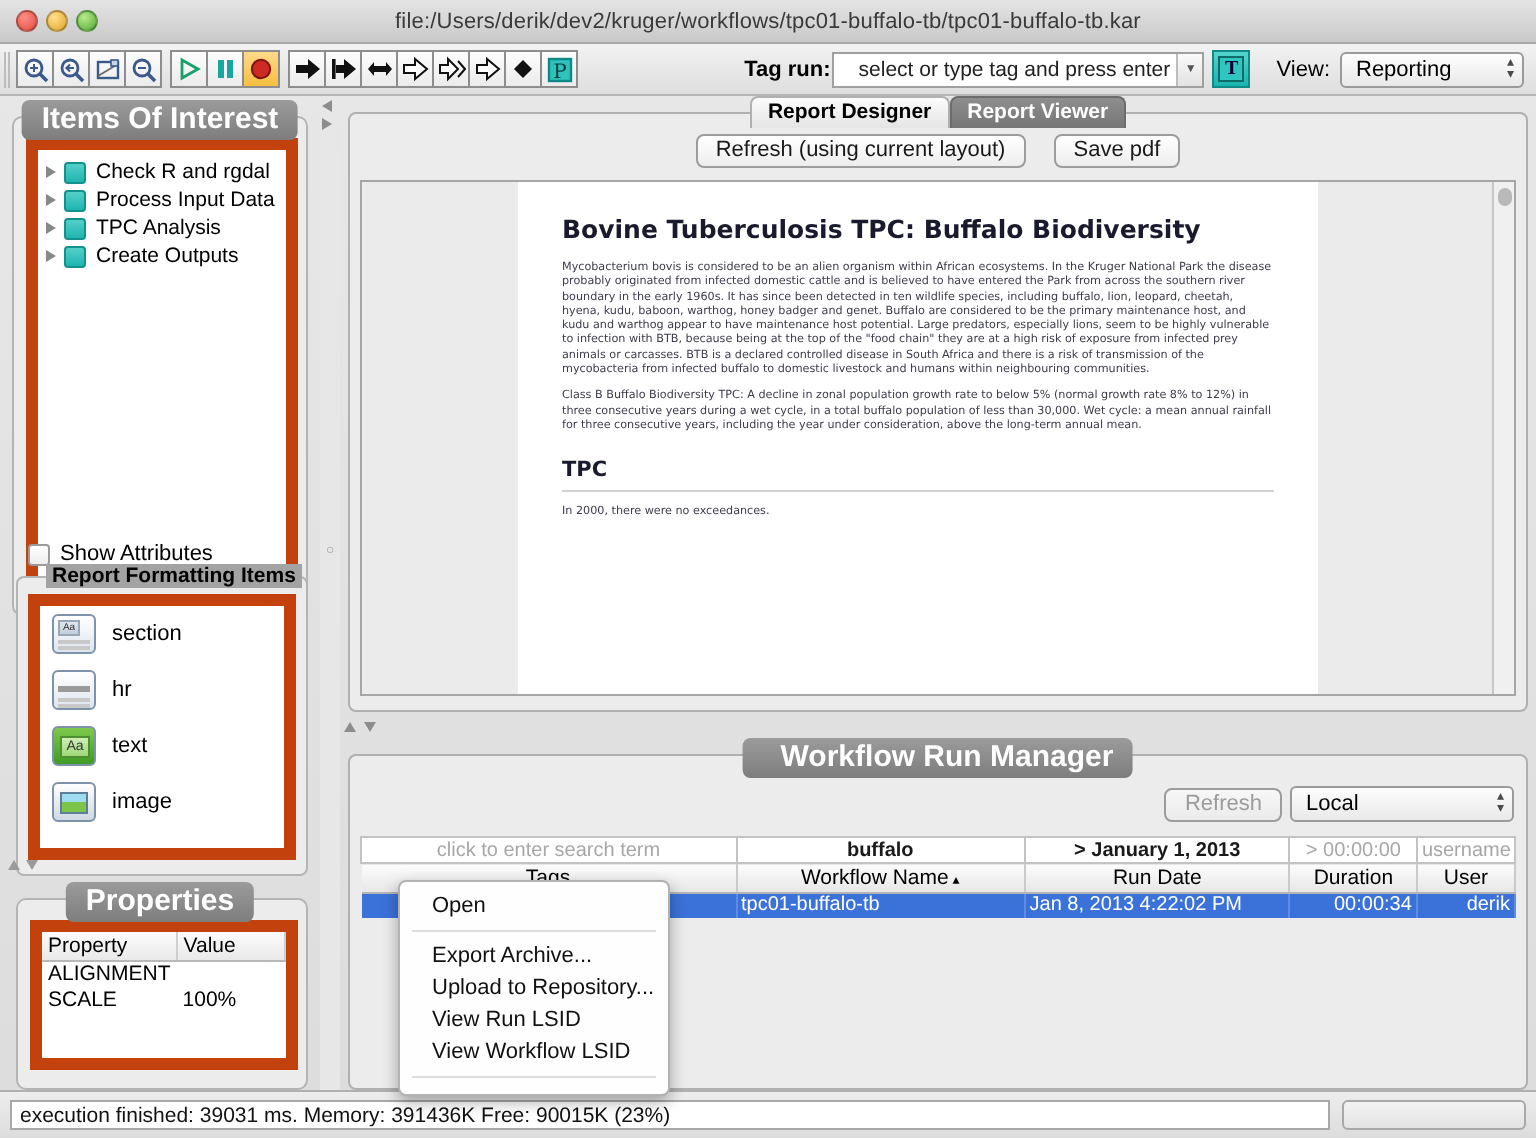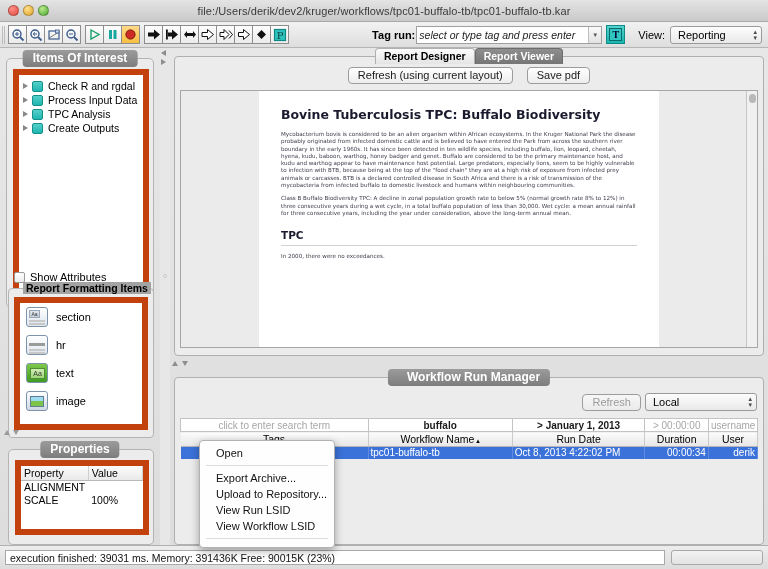--- a/index.html
+++ b/index.html
@@ -59,21 +59,21 @@
   .tb-ico { display:block; }
 
   .tagwrap {
     margin-left: auto; display: flex; align-items: center; gap: 0;
     padding-right: 6px;
   }
   .tag-label { font-size: 11px; font-weight: bold; margin-right: 1px; }
   .tag-combo {
     width: 186px; height: 18px; border: 1px solid #a0a0a0;
     background: #fff; display: flex; align-items: center;
-    font-style: italic; font-size: 10.5px; padding-left: 2px; color: #222;
+    font-size: 10.5px; padding-left: 12px; color: #222;
   }
   .tag-arrow {
     margin-left: auto; width: 13px; height: 16px;
     background: linear-gradient(#fafafa,#e2e2e2);
     border-left: 1px solid #bdbdbd;
     display: flex; align-items: center; justify-content: center;
     font-size: 6px; color: #555;
   }
   .tbtn.tagbtn {
     width: 19px; height: 19px; margin-left: 4px;
@@ -97,21 +97,21 @@
     display: flex; flex-direction: column; line-height: 6px;
     font-size: 7px; color: #4a4a4a;
   }
 
   
   .leftcol { position: absolute; left: 0; top: 48px; width: 160px; bottom: 24px; }
 
   .panel-title {
     position: absolute; left: 50%; transform: translateX(-50%); top: 0;
     background: linear-gradient(#9b9b9b,#7d7d7d);
-    color: #fff; font-size: 12px; font-weight: bold;
+    color: #fff; font-size: 15px; font-weight: bold;
     padding: 1px 10px 2px; border-radius: 4px; z-index: 3;
     white-space: nowrap;
   }
   .groupbox {
     position: absolute; border: 1px solid #b4b4b4; border-radius: 5px;
     background: #ececec;
   }
   .whitebox {
     position: absolute; background: #fff; border: 6px solid #c2410c;
   }
@@ -571,21 +571,21 @@
           <tr class="hdrrow">
             <td>Tags</td>
             <td><span>Workflow Name</span><span style="font-size:7px;"> ▴</span></td>
             <td>Run Date</td>
             <td>Duration</td>
             <td>User</td>
           </tr>
           <tr class="datarow">
             <td class="ta-l"></td>
             <td class="ta-l">tpc01-buffalo-tb</td>
-            <td class="ta-l">Oct 8, 2013 4:22:02 PM</td>
+            <td class="ta-l">Jan 8, 2013 4:22:02 PM</td>
             <td class="ta-r">00:00:34</td>
             <td class="ta-r">derik</td>
           </tr>
         </tbody>
           </table>
       </div>
     </div>
   </div>
 
   <div class="ctxmenu" style="left:199px; top:440px; width:136px;">

